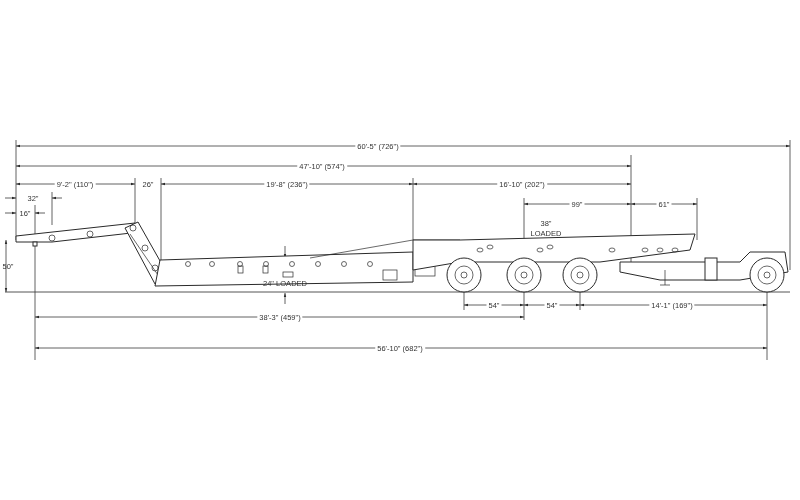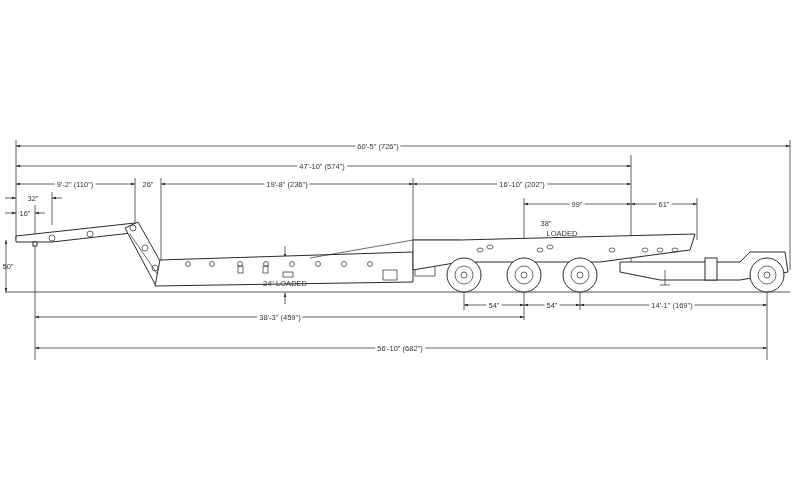--- a/index.html
+++ b/index.html
@@ -147,20 +147,20 @@
 <span class="lbl" style="left:322px;top:166px">47'-10" (574")</span>
 <span class="lbl" style="left:75px;top:184px">9'-2" (110")</span>
 <span class="lbl nobg" style="left:148px;top:184px">26"</span>
 <span class="lbl" style="left:287px;top:184px">19'-8" (236")</span>
 <span class="lbl" style="left:522px;top:184px">16'-10" (202")</span>
 <span class="lbl nobg" style="left:33px;top:198px">32"</span>
 <span class="lbl nobg" style="left:25px;top:213px">16"</span>
 <span class="lbl" style="left:577px;top:204px">99"</span>
 <span class="lbl" style="left:664px;top:204px">61"</span>
 <span class="lbl nobg" style="left:546px;top:223px">38"</span>
-<span class="lbl nobg" style="left:562px;top:233px">LOADED</span>
+<span class="lbl nobg" style="left:546px;top:233px">LOADED</span>
 <span class="lbl nobg" style="left:8px;top:266px">50"</span>
 <span class="lbl nobg" style="left:285px;top:283px">24" LOADED</span>
 <span class="lbl" style="left:494px;top:305px">54"</span>
 <span class="lbl" style="left:552px;top:305px">54"</span>
 <span class="lbl" style="left:672px;top:305px">14'-1" (169")</span>
 <span class="lbl" style="left:280px;top:317px">38'-3" (459")</span>
 <span class="lbl" style="left:400px;top:348px">56'-10" (682")</span>
 
 </body></html>

